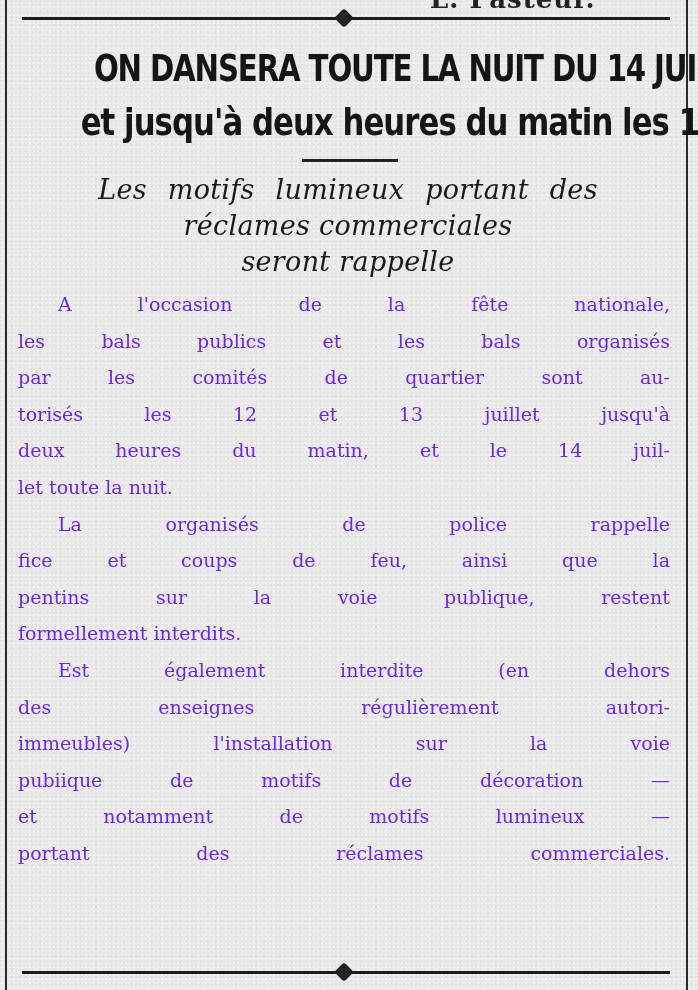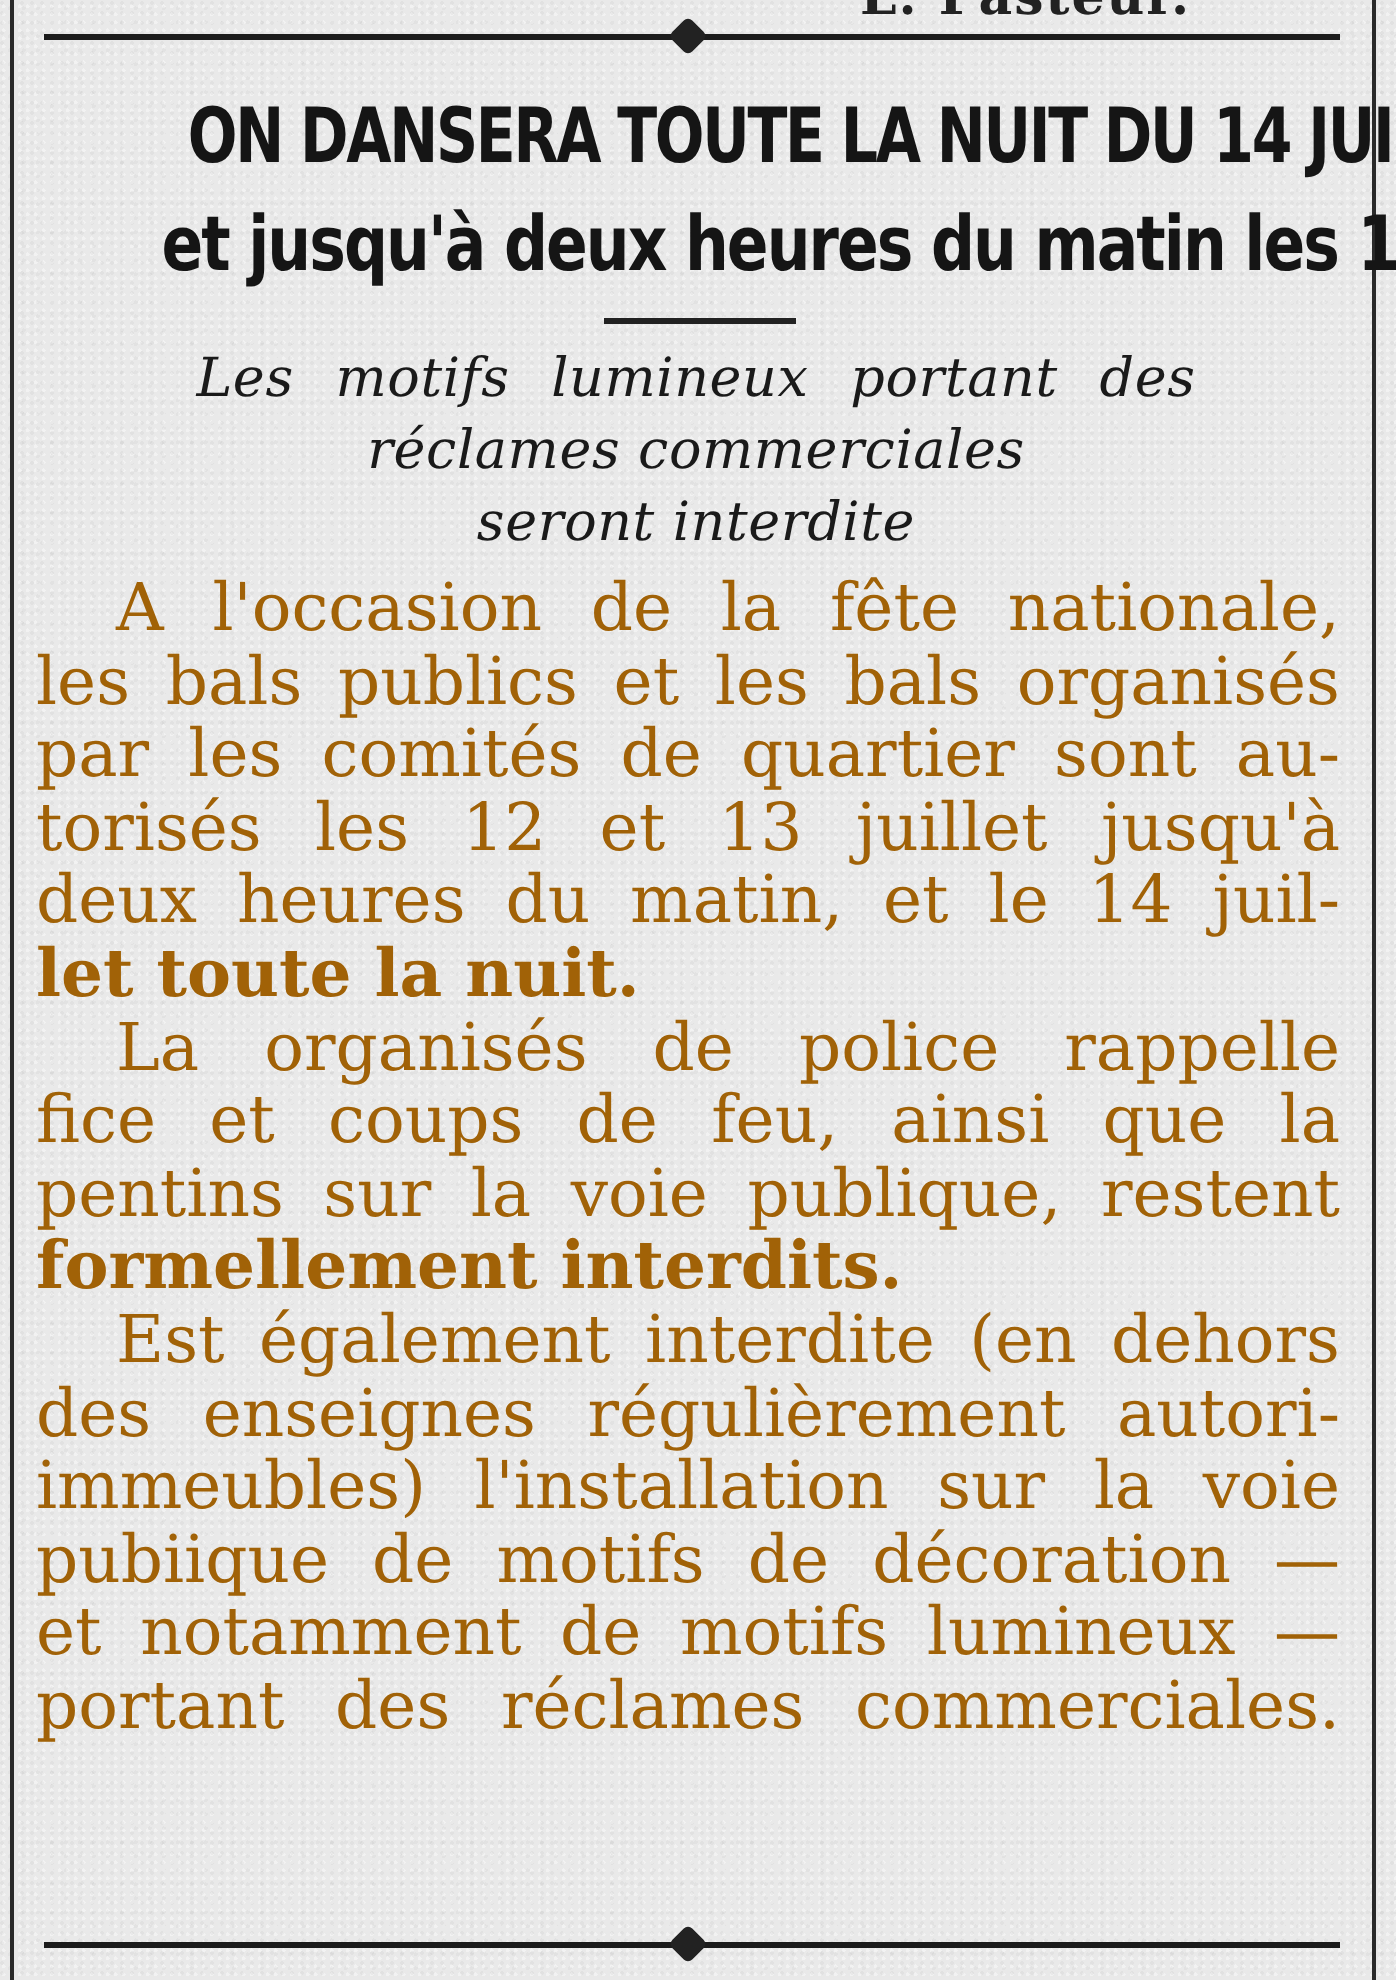--- a/index.html
+++ b/index.html
@@ -45,25 +45,25 @@
   .subhead {
     position: absolute; left: 18px; width: 660px; text-align: center;
     font-family: "DejaVu Serif", serif; font-weight: normal; font-style: italic;
     font-size: 27px; line-height: 36px; color: #1a1a1a; top: 172px; letter-spacing: 0.3px;
   }
   .subhead span { display: block; white-space: nowrap; }
   .subhead .s1 { word-spacing: 12px; }
 
   .body-text {
     position: absolute; left: 18px; width: 652px; top: 286px;
-    font-family: "DejaVu Serif", serif; font-size: 33px; line-height: 36.6px; color: #a16207;
+    font-family: "DejaVu Serif", serif; font-size: 19px; line-height: 36.6px; color: #6d28d9;
   }
   .body-text .line { display: block; white-space: nowrap; text-align: justify; text-align-last: justify; height: 36.6px; }
   .body-text .line.indent { padding-left: 40px; }
-  .body-text .line.last { text-align-last: left; font-weight: bold; }
+  .body-text .line.last { text-align-last: left; }
 </style>
 </head>
 <body>
 
 <div class="col-rule left"></div>
 <div class="col-rule right"></div>
 
 <div class="fragment">L. Pasteur.</div>
 
 <div class="ornament-rule top">
@@ -72,21 +72,21 @@
 </div>
 
 <div class="headline h1">ON DANSERA TOUTE LA NUIT DU 14 JUILLET</div>
 <div class="headline h2">et jusqu'à deux heures du matin les 12 et 13</div>
 
 <div class="short-rule"></div>
 
 <div class="subhead">
   <span class="s1">Les motifs lumineux portant des</span>
   <span>réclames commerciales</span>
-  <span>seront interdite</span>
+  <span>seront rappelle</span>
 </div>
 
 <div class="body-text">
   <div>
     <span class="line indent">A l'occasion de la fête nationale,</span>
     <span class="line">les bals publics et les bals organisés</span>
     <span class="line">par les comités de quartier sont au-</span>
     <span class="line">torisés les 12 et 13 juillet jusqu'à</span>
     <span class="line">deux heures du matin, et le 14 juil-</span>
     <span class="line last">let toute la nuit.</span>

